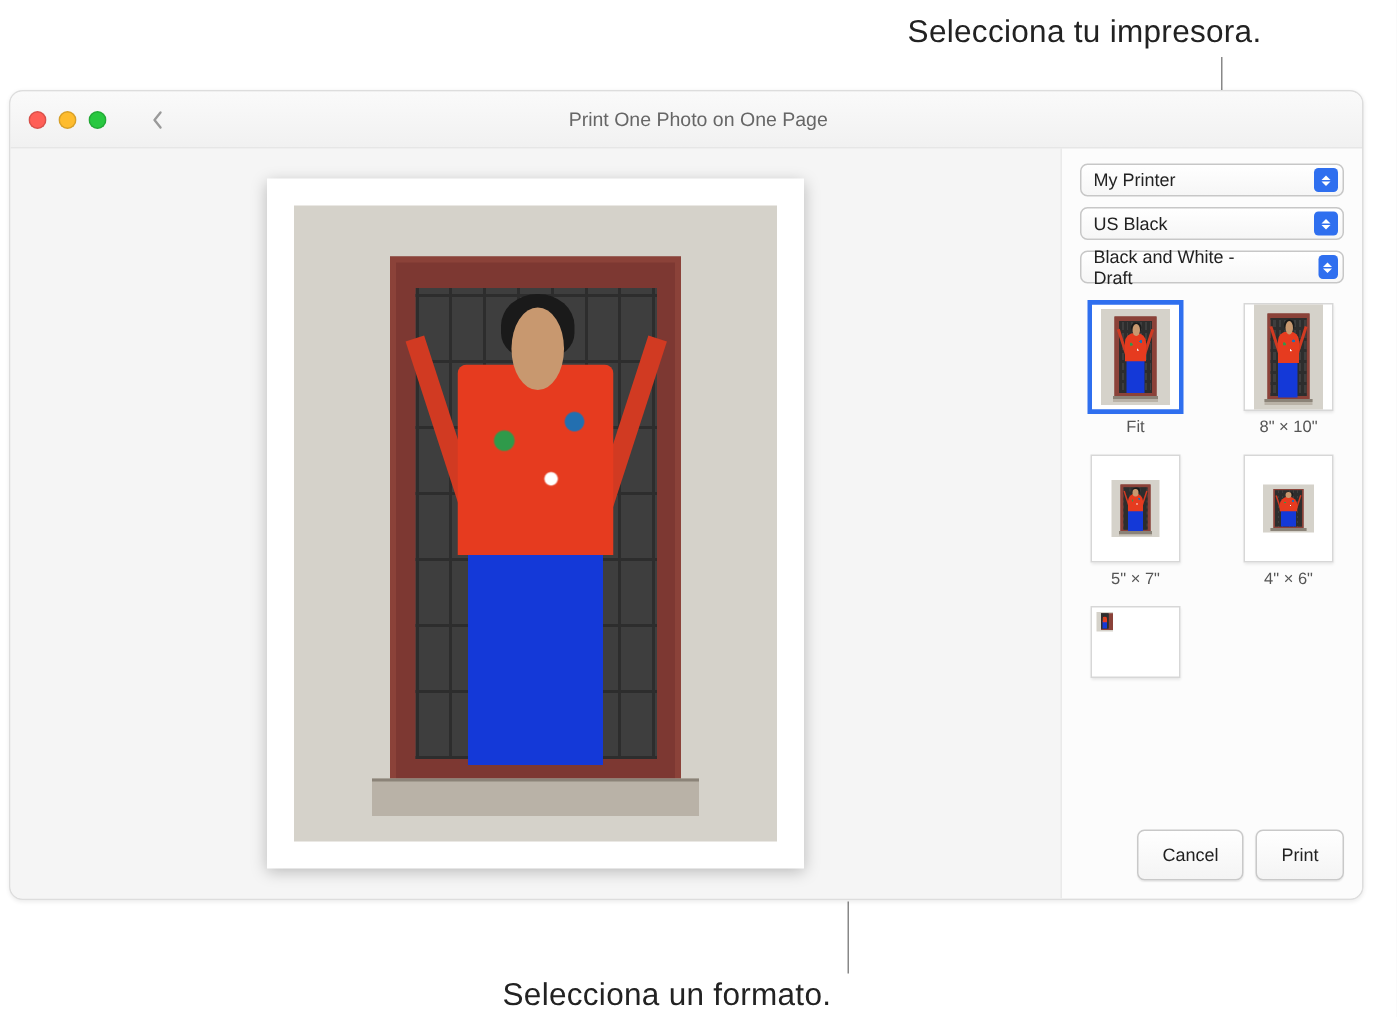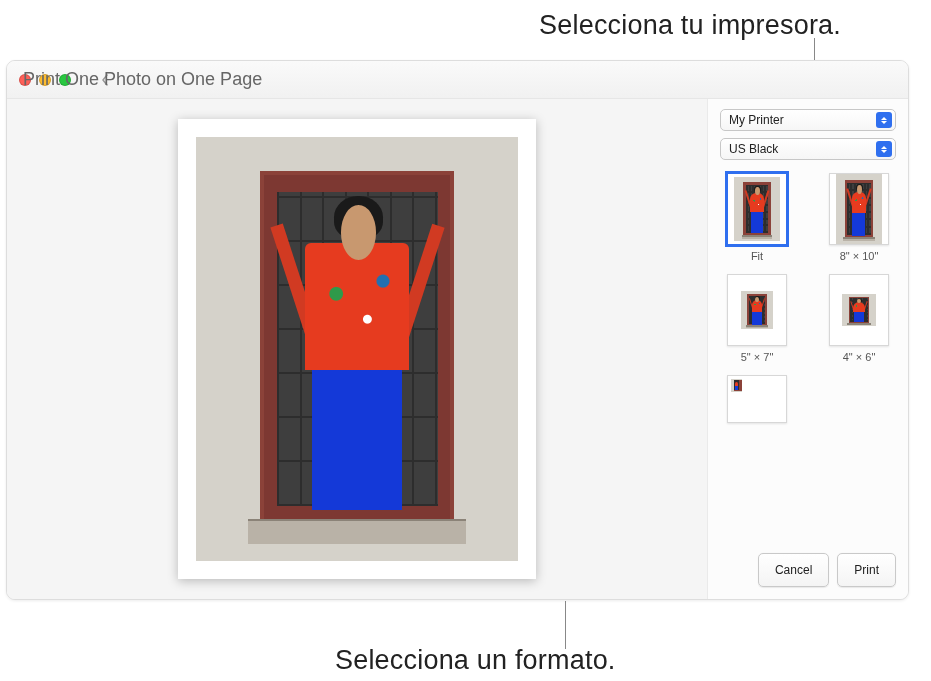--- a/index.html
+++ b/index.html
@@ -7,21 +7,21 @@
       font-family: -apple-system, "Helvetica Neue", Arial, sans-serif;
       background: #fff;
       width: 931px;
       height: 681px;
       position: relative;
       font-size: 13px;
       color: #333;
     }
     .callout {
       position: absolute;
-      font-size: 27px;
+      font-size: 21px;
       color: #222;
       letter-spacing: 0.2px;
     }
     .callout.top { top: 10px; right: 90px; }
     .callout.bottom { bottom: 5px; left: 335px; }
     .callout-line {
       position: absolute;
       background: #888;
     }
     .cline-top { width: 1px; height: 28px; top: 38px; right: 116px; }
@@ -53,22 +53,22 @@
     .dot.green { background: #28c840; }
     .back-chevron {
       margin-left: 24px;
       width: 20px; height: 20px;
       display: flex; align-items: center; justify-content: center;
       color: #888;
     }
     .title {
       position: absolute;
       left: 16px; right: 0;
-      text-align: left;
-      font-size: 18px;
+      text-align: center;
+      font-size: 13px;
       color: #666;
       pointer-events: none;
     }
 
     .content {
       display: flex;
       height: calc(100% - 38px);
     }
     .preview-area {
       flex: 1;
@@ -300,20 +300,24 @@
       </div>
     </div>
 
     <div class="sidebar">
       <div class="select">
         <span>My Printer</span>
         <span class="arrows"></span>
       </div>
       <div class="select">
         <span>US Black</span>
+        <span class="arrows"></span>
+      </div>
+      <div class="select">
+        <span>Black and White - Draft</span>
         <span class="arrows"></span>
       </div>
 
       <div class="format-grid">
 
         <div class="format-item selected">
           <div class="thumb-outer thumb-fit">
             <div class="thumb-inner">
               <div class="photo small">
                   <div class="window-frame"></div>

